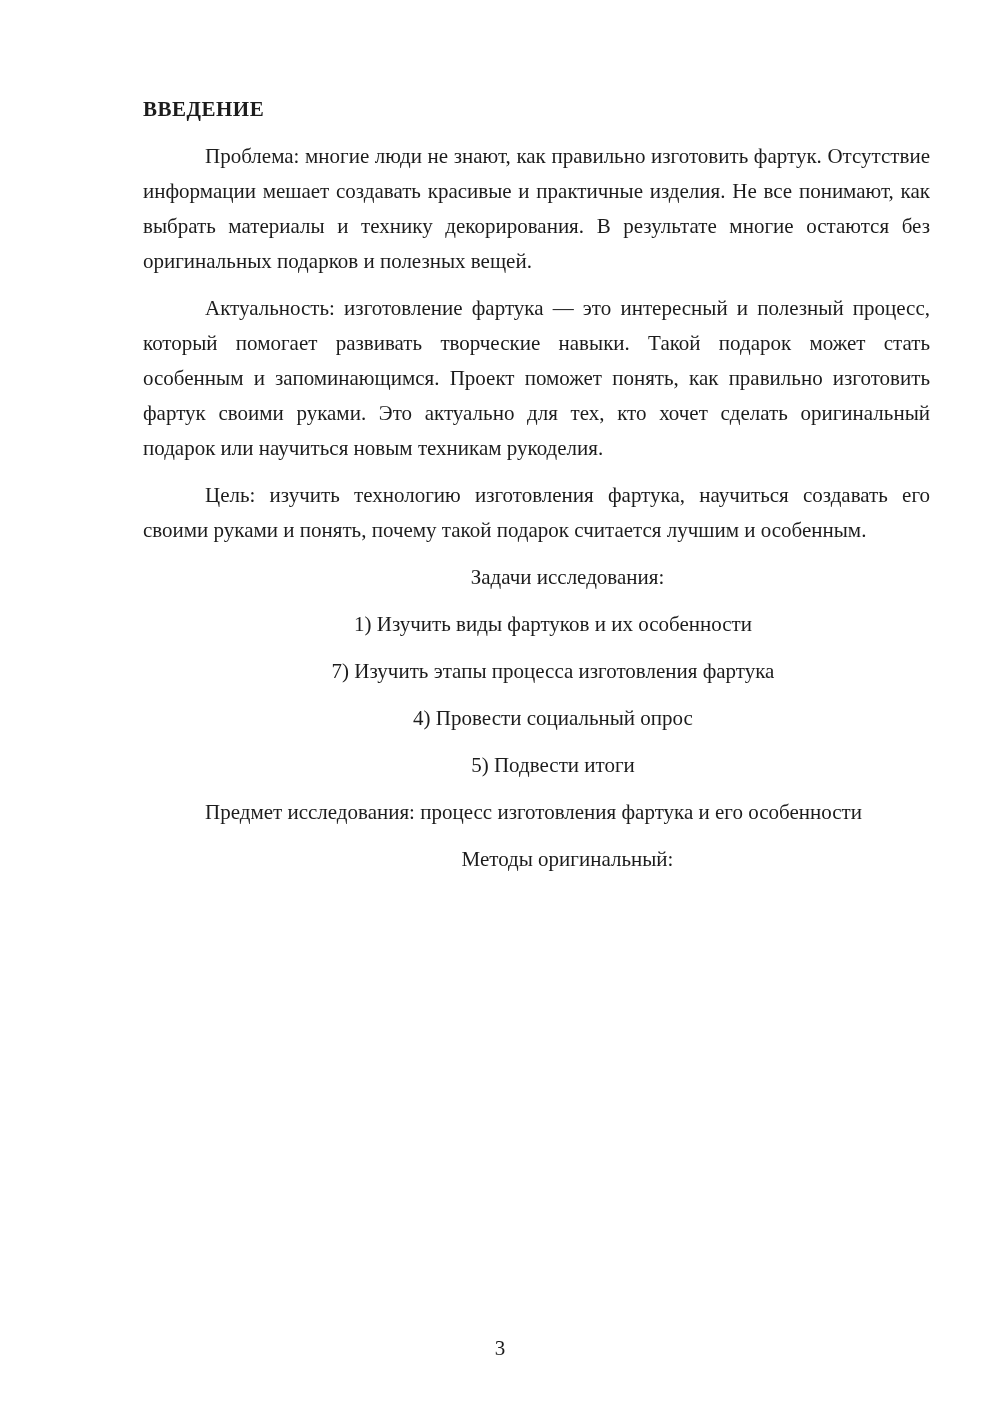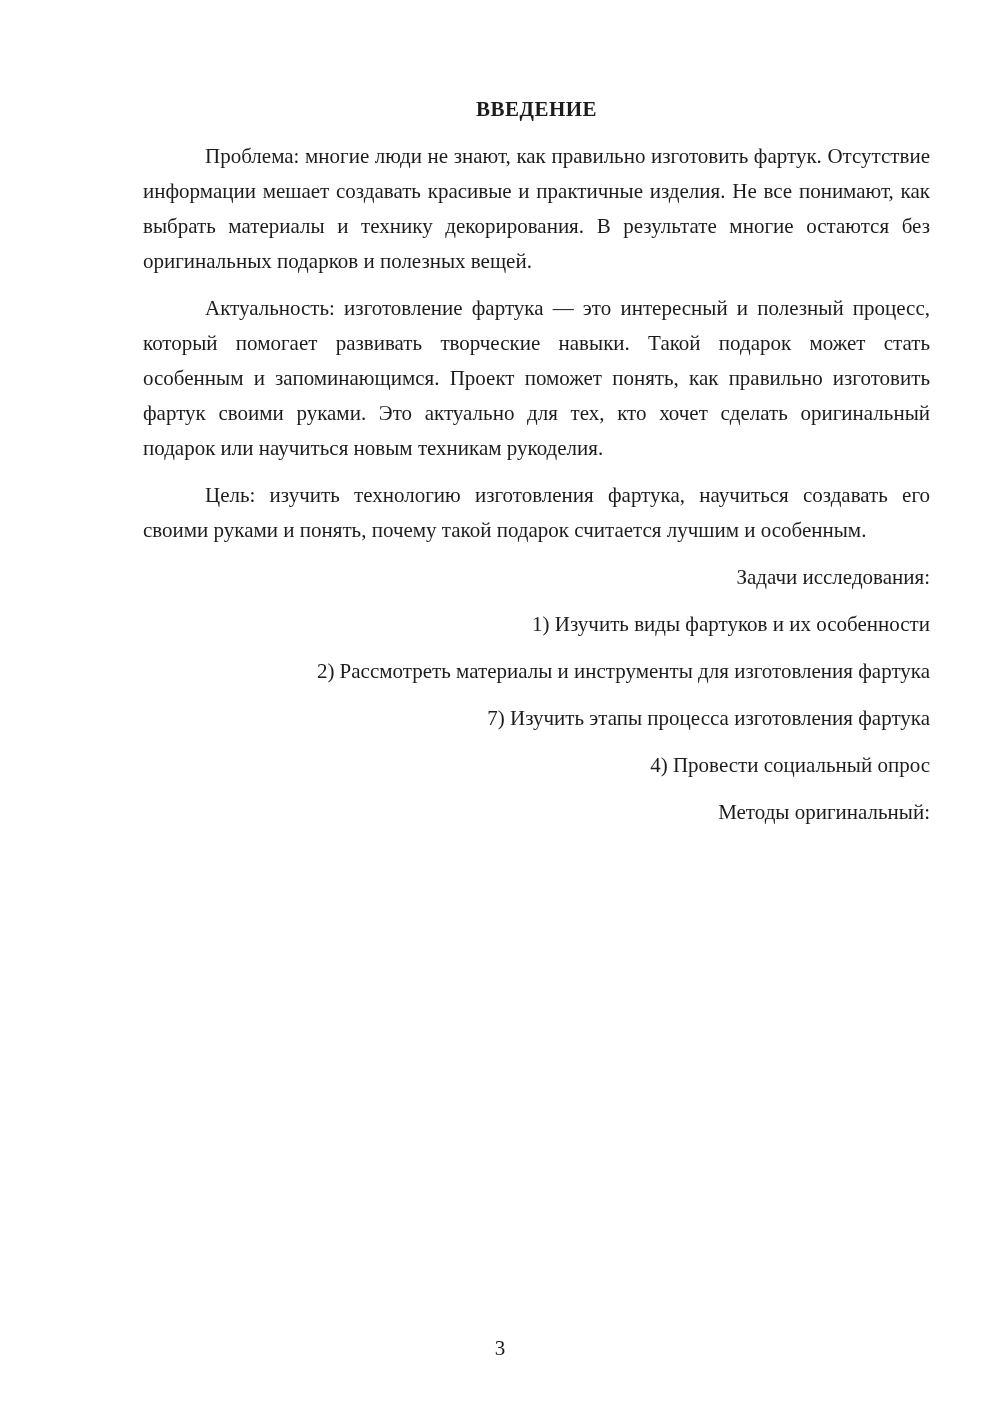--- a/index.html
+++ b/index.html
@@ -14,39 +14,38 @@
     margin: 0 auto;
     background: #ffffff;
     box-sizing: border-box;
     padding: 92px 70px 60px 143px;
     font-family: "Liberation Serif", serif;
     color: #1c1c1c;
     font-size: 21px;
     line-height: 35px;
   }
   .doc-title {
-    text-align: center;
     font-weight: bold;
     font-size: 21px;
     letter-spacing: 0.5px;
     margin: 0 0 12px 0;
   }
   .para {
     margin: 0 0 12px 0;
     text-indent: 62px;
     text-align: justify;
   }
   .para-heading {
     margin: 0 0 12px 0;
     text-indent: 62px;
-    text-align: right;
+    text-align: center;
   }
   .list-item {
     margin: 0 0 12px 33px;
-    text-align: right;
+    text-align: center;
   }
   .page-number {
     position: absolute;
     left: 0;
     right: 0;
     bottom: 48px;
     text-align: center;
     font-size: 21px;
     color: #1c1c1c;
   }
@@ -61,26 +60,27 @@
   <p class="para">Проблема: многие люди не знают, как правильно изготовить фартук. Отсутствие информации мешает создавать красивые и практичные изделия. Не все понимают, как выбрать материалы и технику декорирования. В результате многие остаются без оригинальных подарков и полезных вещей.</p>
 
   <p class="para">Актуальность: изготовление фартука — это интересный и полезный процесс, который помогает развивать творческие навыки. Такой подарок может стать особенным и запоминающимся. Проект поможет понять, как правильно изготовить фартук своими руками. Это актуально для тех, кто хочет сделать оригинальный подарок или научиться новым техникам рукоделия.</p>
 
   <p class="para">Цель: изучить технологию изготовления фартука, научиться создавать его своими руками и понять, почему такой подарок считается лучшим и особенным.</p>
 
   <p class="para-heading">Задачи исследования:</p>
 
   <div>
     <p class="list-item">1) Изучить виды фартуков и их особенности</p>
-    <p class="list-item">2) Рассмотреть материалы и инструменты для изготовления фартука</p>
     <p class="list-item">7) Изучить этапы процесса изготовления фартука</p>
     <p class="list-item">4) Провести социальный опрос</p>
+    <p class="list-item">5) Подвести итоги</p>
   </div>
 
 
+  <p class="para">Предмет исследования: процесс изготовления фартука и его особенности</p>
 
 
   <p class="para-heading">Методы оригинальный:</p>
 
 
   <div class="page-number">3</div>
 
 </div>
 
 </body></html>

